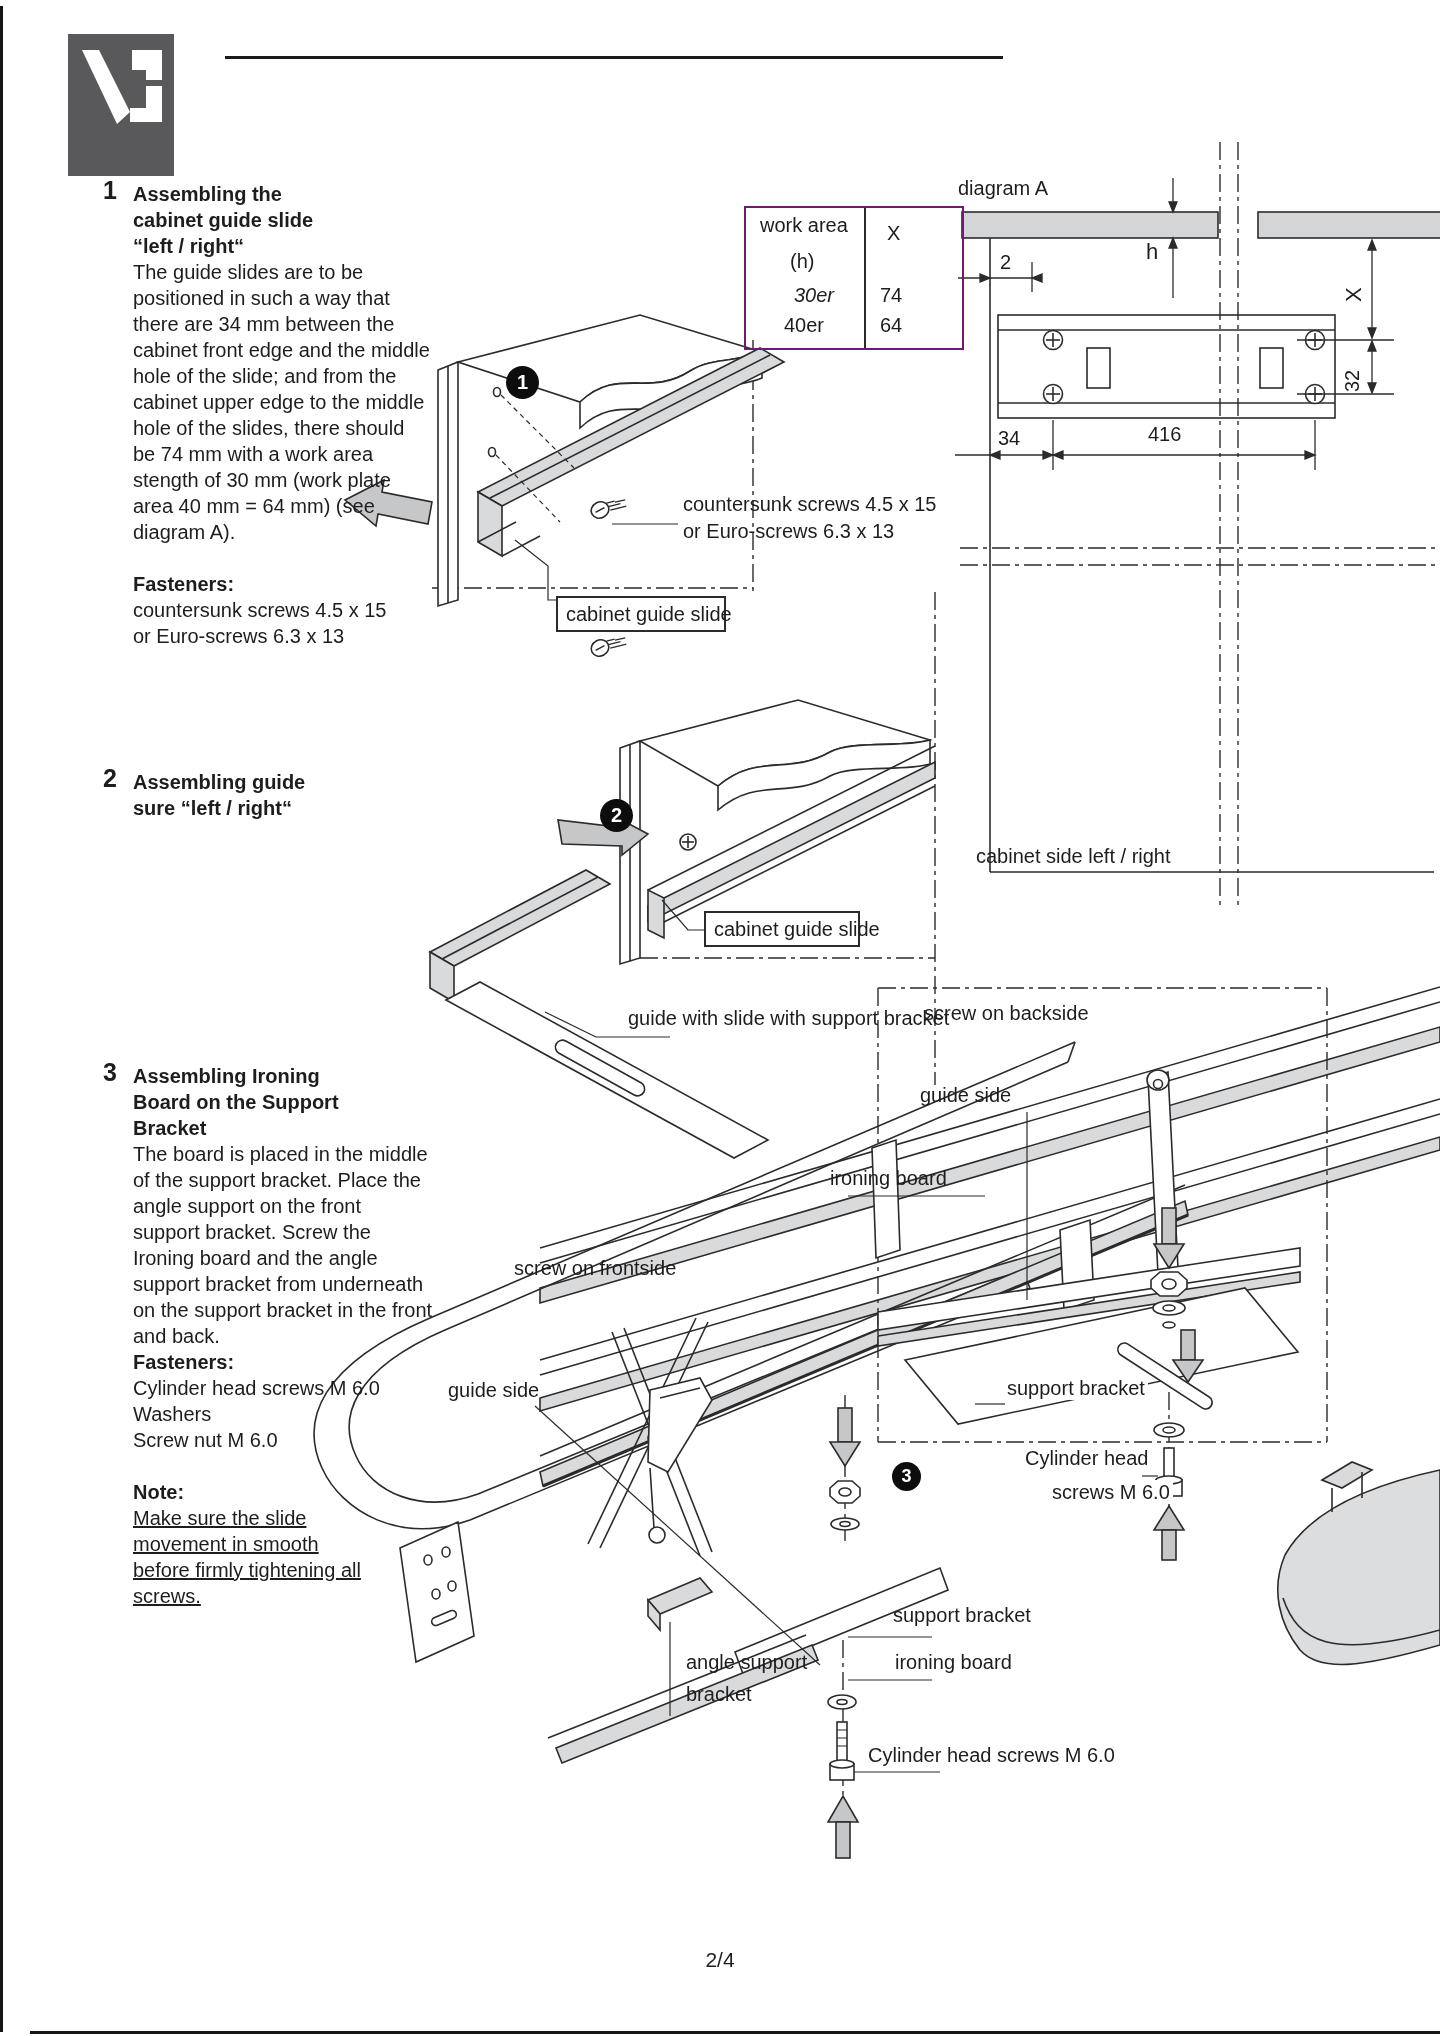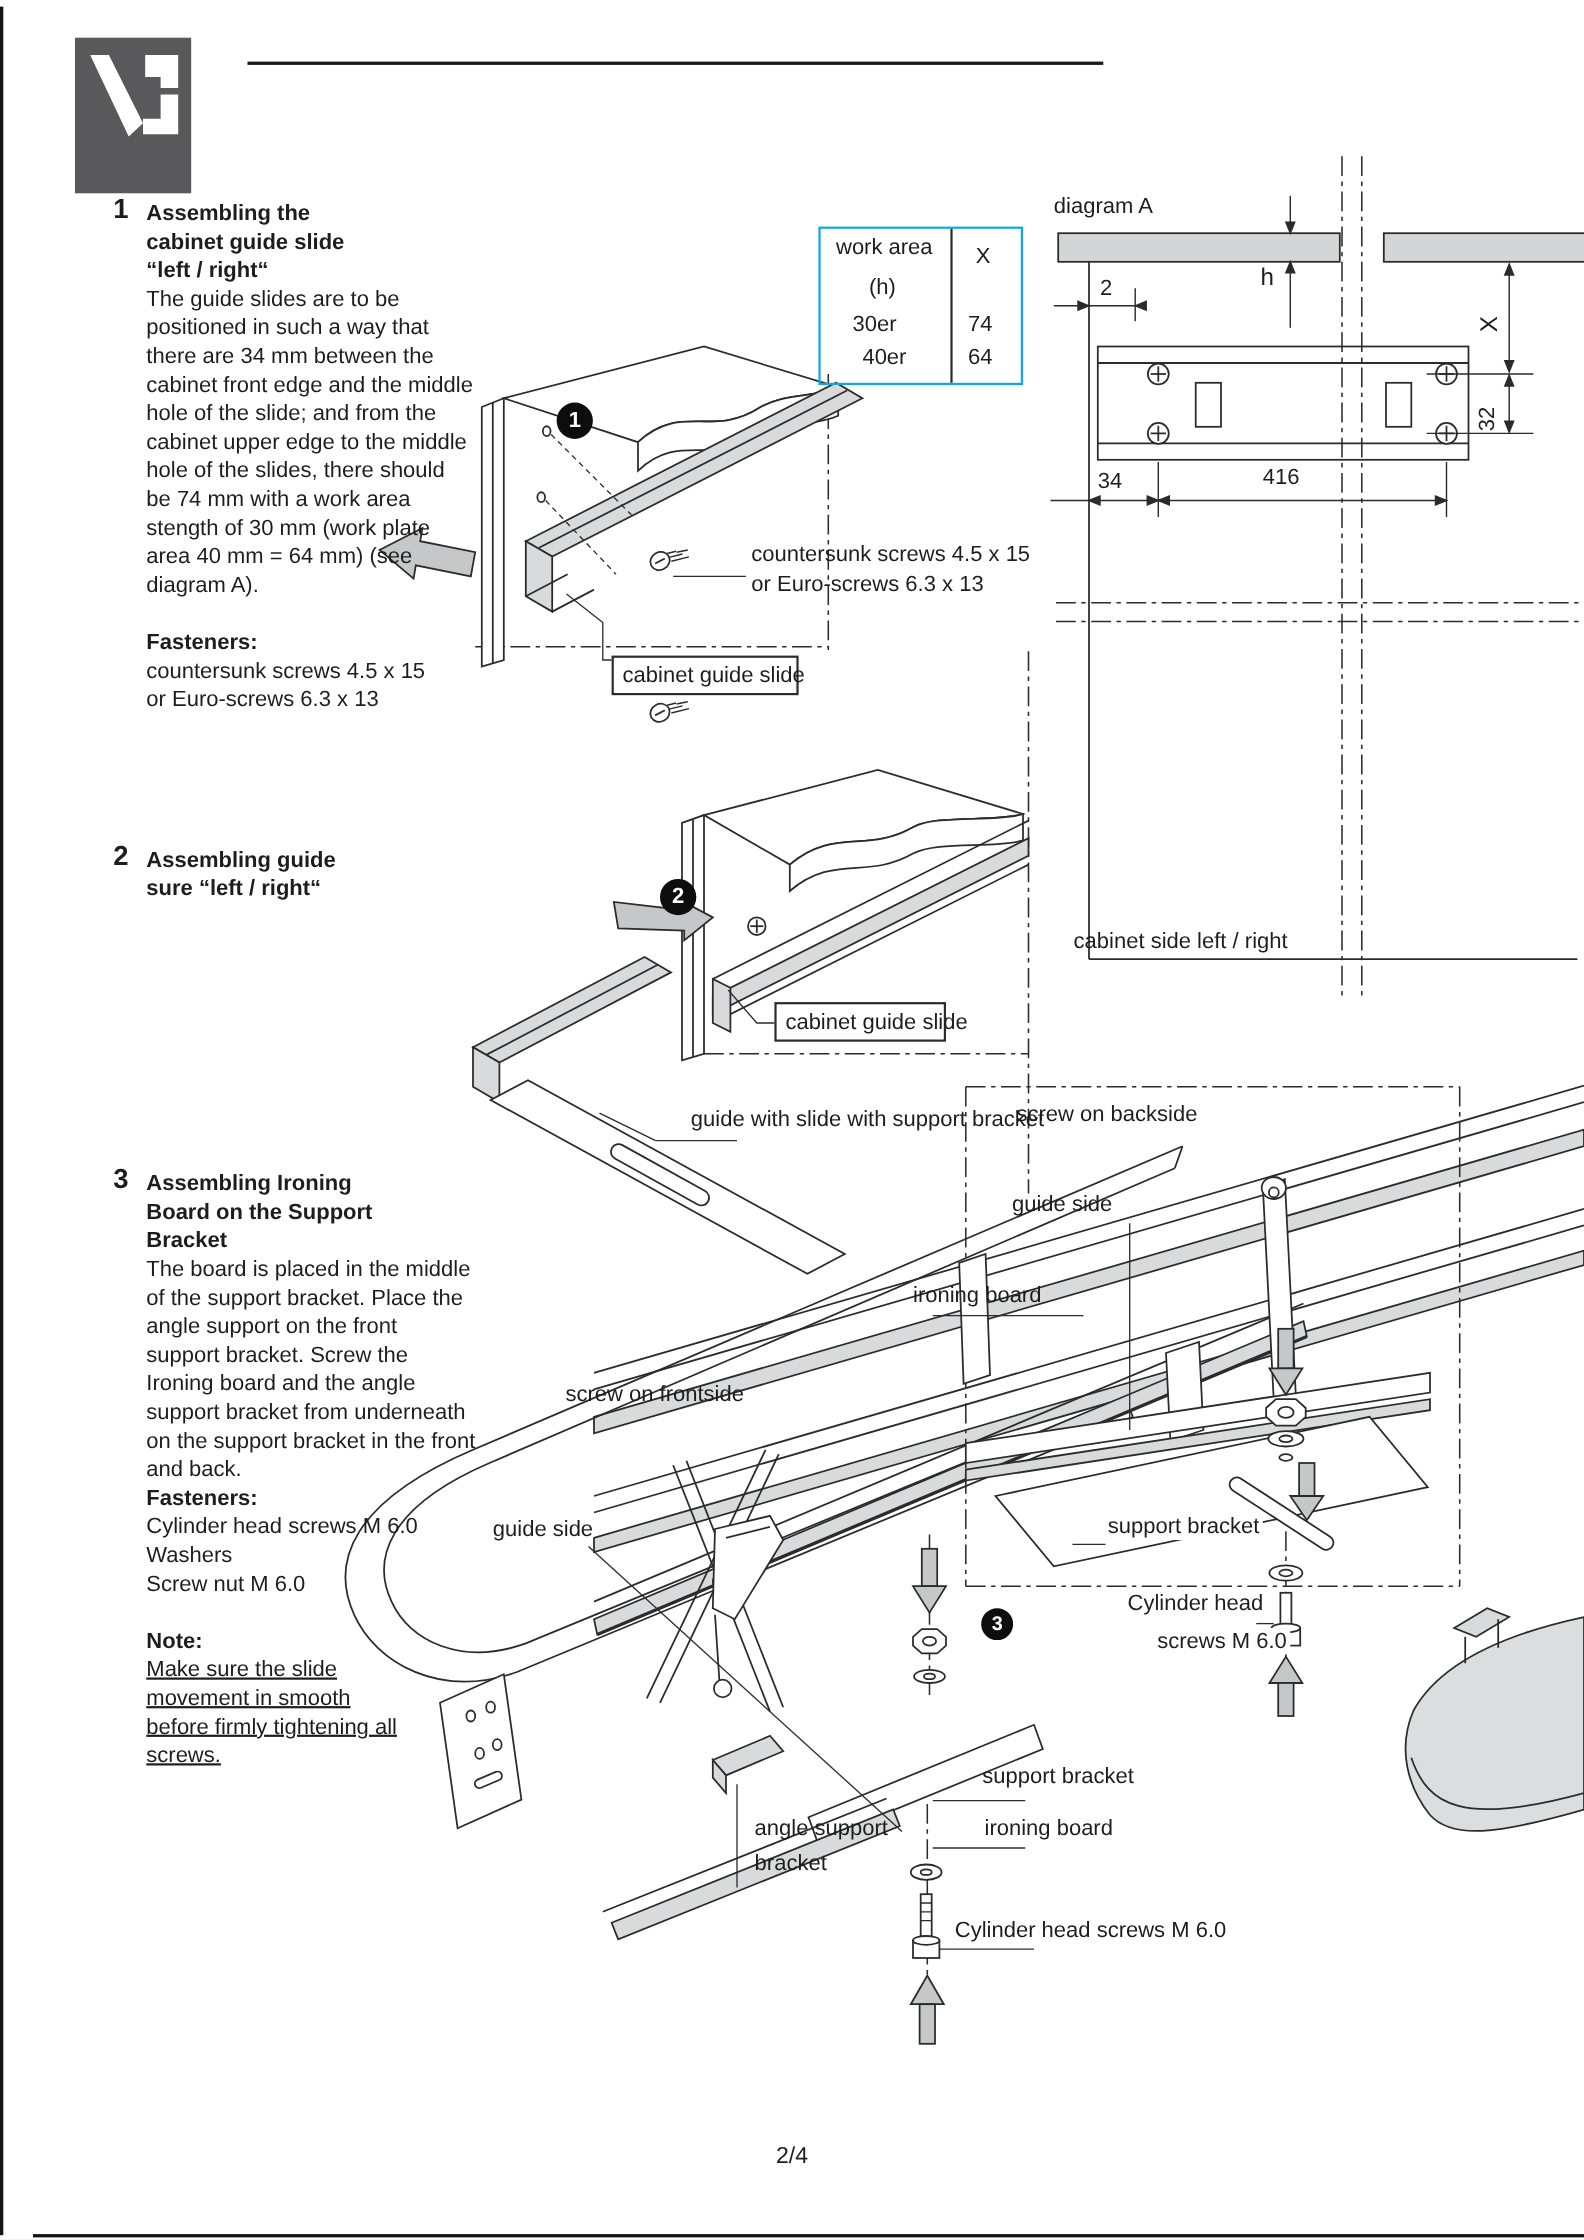--- a/index.html
+++ b/index.html
@@ -18,21 +18,21 @@
   .sec p{margin:0;}
   .gap{height:26px;}
   .secnum{position:absolute;z-index:2;font-size:25px;font-weight:bold;}
   .edge-left{position:absolute;left:0;top:6px;width:3px;height:2026px;background:#151515;z-index:4;}
   .edge-bottom{position:absolute;left:30px;top:2031px;width:1410px;height:3px;background:#151515;z-index:4;}
   .toprule{position:absolute;left:225px;top:56px;width:778px;height:3px;background:#1a1a1a;z-index:2;}
   .logo{position:absolute;left:68px;top:34px;width:106px;height:142px;z-index:3;}
   .logo .bg{position:absolute;inset:0;}
   .logo .wordmark{position:absolute;left:0;width:106px;text-align:center;color:#fff;
         font-size:14px;font-weight:bold;letter-spacing:5px;}
-  .wtable{position:absolute;left:744px;top:206px;width:182px;height:140px;border:2px solid #0ea5e9;z-index:2;}
+  .wtable{position:absolute;left:744px;top:206px;width:182px;height:140px;border:2px solid #701a75;z-index:2;padding-left:34px;}
   .wtable .vline{position:absolute;left:118px;top:0;width:2px;height:100%;background:#2b2b2c;}
   .wtable span{position:absolute;font-size:20px;}
   .footer{position:absolute;left:660px;top:1948px;width:120px;text-align:center;font-size:21px;z-index:2;}
 </style>
 </head>
 <body>
 
 <div class="page">
 
   <div class="edge-left"></div>
@@ -75,21 +75,21 @@
     <p>Screw nut M 6.0</p>
     <div class="gap"></div>
     <p class="hd">Note:</p>
     <p style="width:240px;text-decoration:underline;">Make sure the slide movement in smooth before firmly tightening all screws.</p>
   </div>
 
   <div class="wtable">
     <div class="vline"></div>
     <span style="left:14px;top:6px;">work area</span>
     <span style="left:44px;top:42px;">(h)</span>
-    <span style="left:29px;top:76px;">30er</span>
+    <span style="left:48px;top:76px;font-style:italic;">30er</span>
     <span style="left:38px;top:106px;">40er</span>
     <span style="left:141px;top:14px;">X</span>
     <span style="left:134px;top:76px;">74</span>
     <span style="left:134px;top:106px;">64</span>
   </div>
 
   <svg width="1440" height="2036" viewBox="0 0 1440 2036" stroke="#2b2b2c" fill="none" stroke-width="1.6">
 
     <g>
       <rect x="962" y="212" width="256" height="26" fill="#d4d5d7"></rect>

